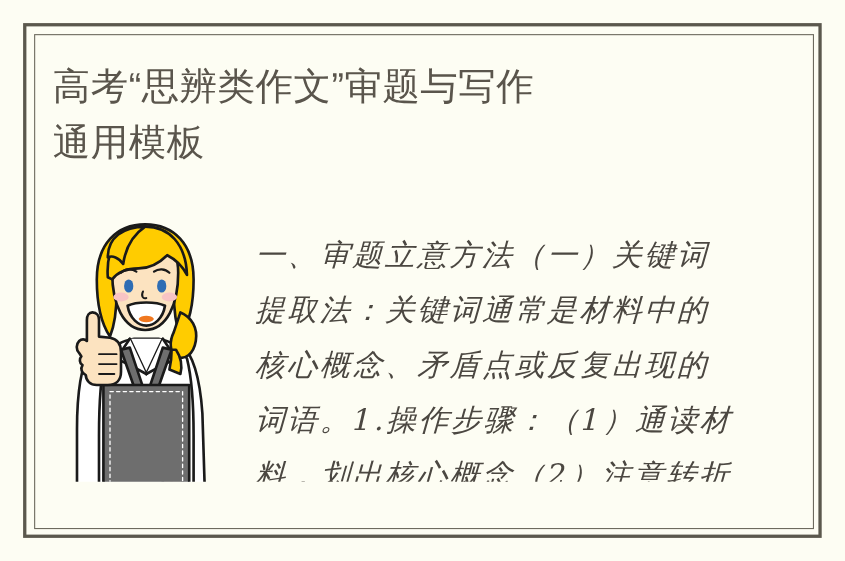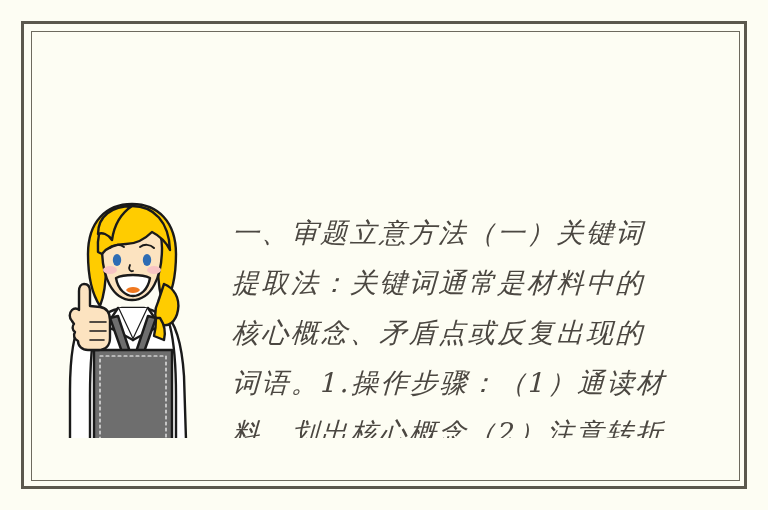--- a/index.html
+++ b/index.html
@@ -111,20 +111,24 @@
   }
 </style>
 </head>
 <body>
 
 <div class="page">
 
   <div class="frame-outer"></div>
   <div class="frame-inner"></div>
 
+  <div class="title-block">
+    <div class="title-line">高考“思辨类作文”审题与写作</div>
+    <div class="title-line">通用模板</div>
+  </div>
 
   <div class="content">
 
     <div class="illustration">
       <svg viewBox="0 0 150 240" xmlns="http://www.w3.org/2000/svg" aria-hidden="true">
         <g stroke="#1a1a1a" stroke-width="2.4" stroke-linejoin="round" stroke-linecap="round">
 
           <path d="M34 118 C26 132 22 158 22 190 L22 240 L52 240 L52 190 C52 168 54 146 58 132 Z" fill="#ffffff"></path>
 
           <path d="M116 112 C128 122 134 146 136 176 L138 240 L108 240 L108 182 C108 156 104 134 98 122 Z" fill="#ffffff"></path>

